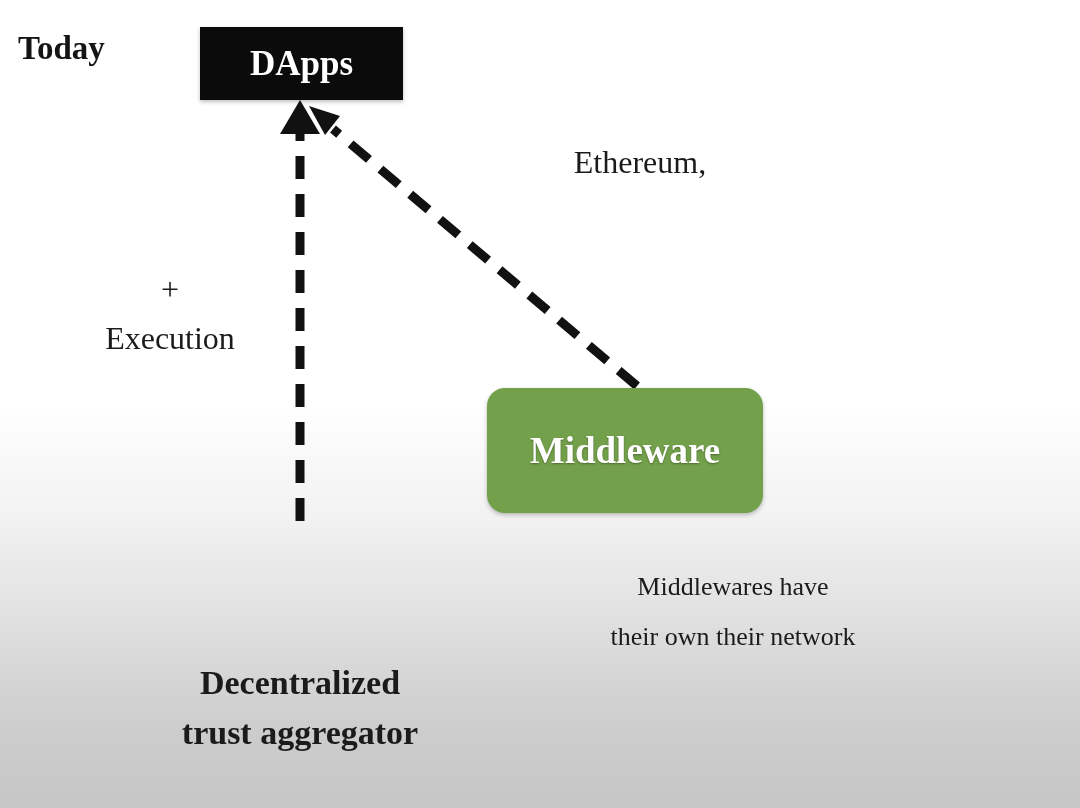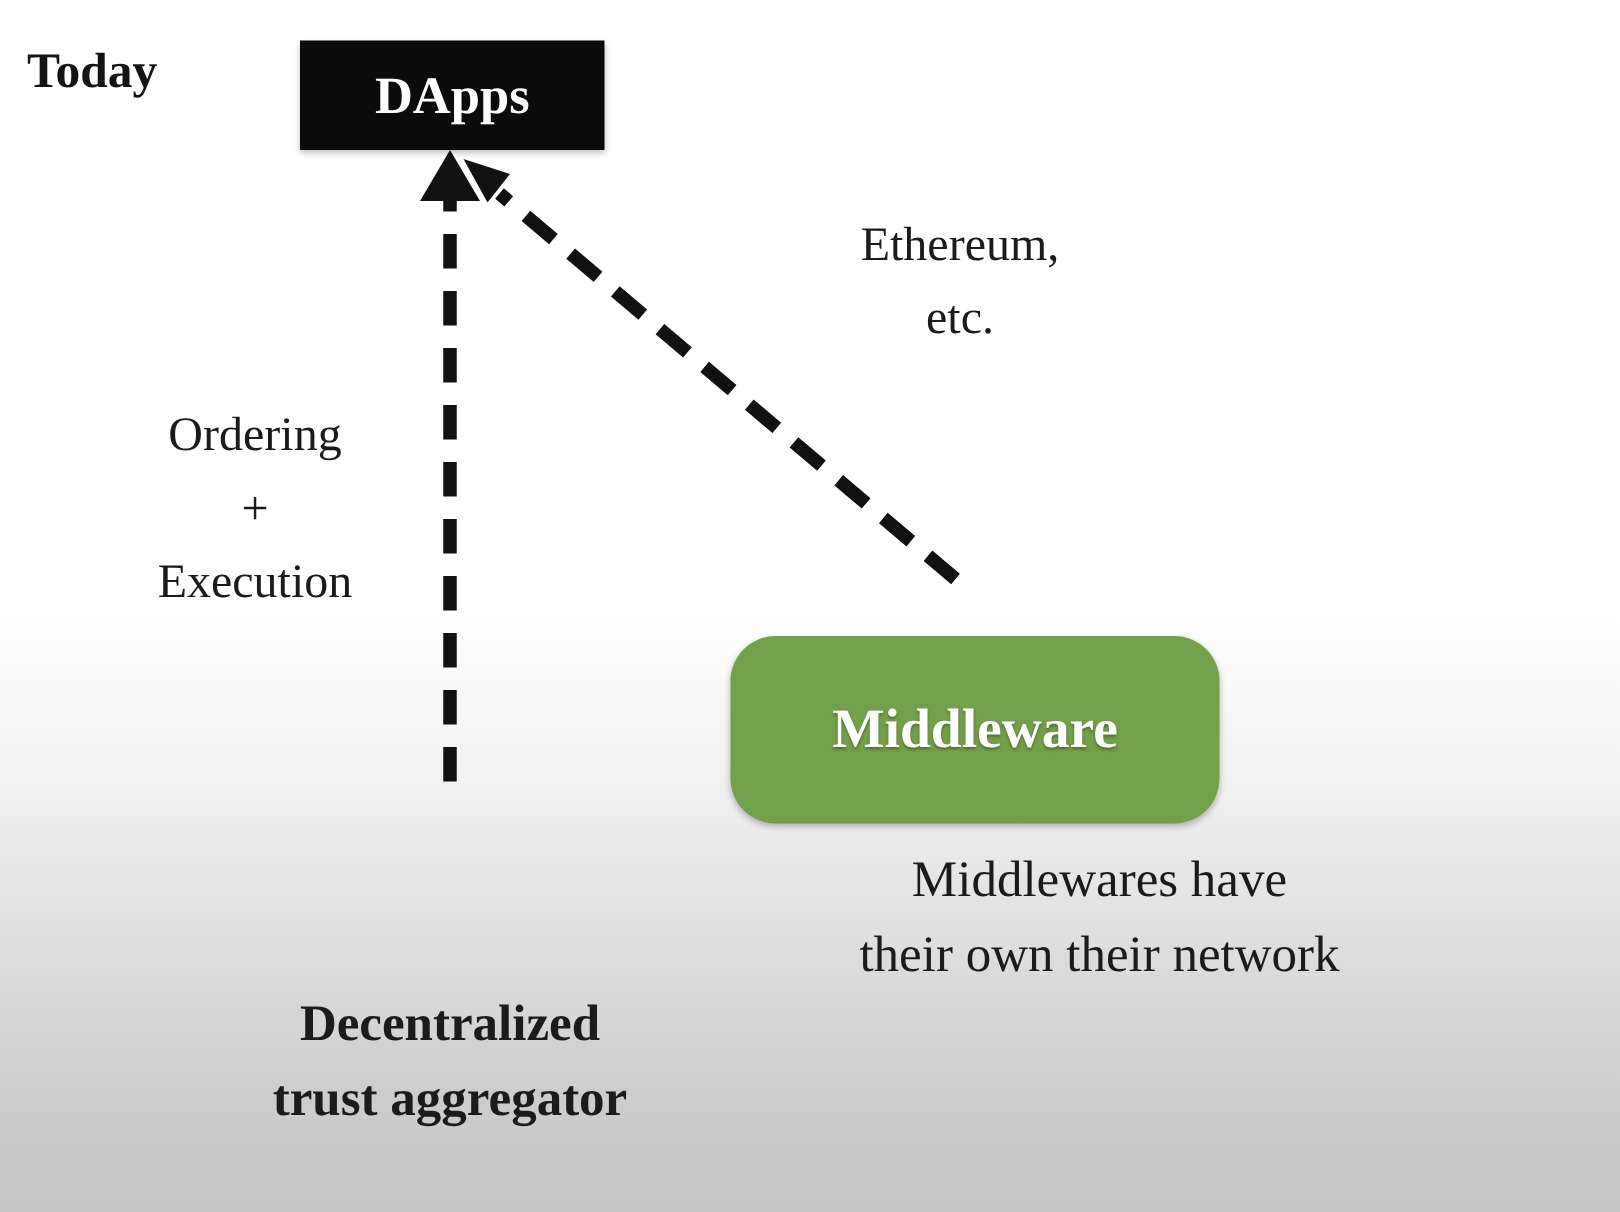--- a/index.html
+++ b/index.html
@@ -35,43 +35,42 @@
     border-radius: 0;
     font-size: 35px;
   }
   .node-ethereum {
     left: 170px; top: 523px; width: 260px; height: 114px;
     border-radius: 26px;
     font-size: 35px;
     text-shadow: 0 1px 2px rgba(0,0,0,0.35);
   }
   .node-middleware {
-    left: 487px; top: 388px; width: 326px; height: 125px;
-    border-radius: 30px;
+    left: 487px; top: 388px; width: 276px; height: 125px;
+    border-radius: 18px;
     font-size: 37px;
     text-shadow: 0 1px 2px rgba(0,0,0,0.35);
-    margin-top: 36px;
   }
   .today {
     left: 18px; top: 30px; width: 140px;
     font-size: 33px;
     font-weight: bold;
     color: #141414;
   }
   .textblock {
     position: absolute;
     color: #1b1b1b;
     text-align: center;
     line-height: 49px;
     font-size: 32px;
   }
   .tb-ordering   { left: 60px;  top: 265px; width: 220px; }
   .tb-oracles    { left: 480px; top: 138px; width: 320px; }
   .tb-eth-cap    { left: 100px; top: 658px; width: 400px; font-size: 34px; line-height: 50px; font-weight: bold; }
-  .tb-mid-cap    { left: 510px; top: 562px; width: 446px; font-size: 34px; line-height: 50px; }
+  .tb-mid-cap    { left: 510px; top: 562px; width: 446px; font-size: 26px; line-height: 50px; }
   .arrow-layer {
     position: absolute;
     left: 0; top: 0; width: 1080px; height: 808px;
     pointer-events: none;
   }
   .line { display: block; }
 </style>
 </head>
 <body>
 
@@ -91,28 +90,26 @@
   <div class="node node-dapps" style="background:#0b0b0b">
     <span>DApps</span>
   </div>
 
 
   <div class="node node-middleware" style="background:#73a04a">
     <span>Middleware</span>
   </div>
 
   <div class="textblock tb-ordering">
-    <div>Ordering</div>
     <div>+</div>
     <div>Execution</div>
   </div>
 
   <div class="textblock tb-oracles">
     <div>Ethereum,</div>
-    <div>etc.</div>
   </div>
 
   <div class="textblock tb-eth-cap">
     <div>Decentralized</div>
     <div>trust aggregator</div>
   </div>
 
   <div class="textblock tb-mid-cap">
     <div>Middlewares have</div>
     <div>their own their network</div>

